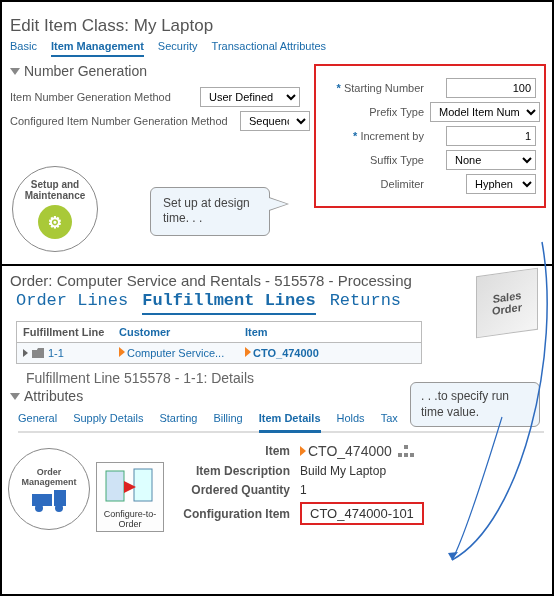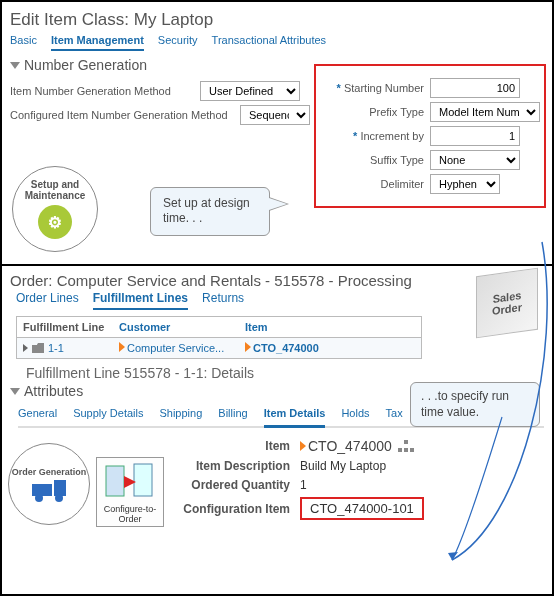--- a/index.html
+++ b/index.html
@@ -12,21 +12,21 @@
     width: 554px;
   }
   .outer {
     border: 2px solid #000;
     width: 554px;
     height: 596px;
     position: relative;
   }
   .panel-top {
     border-bottom: 2px solid #000;
-    padding: 6px 8px 8px 8px;
+    padding: 12px 8px 8px 8px;
     position: relative;
     height: 264px;
   }
   .panel-bottom {
     padding: 4px 8px 8px 8px;
     position: relative;
   }
   .title {
     font-size: 17px;
     color: #555;
@@ -82,21 +82,21 @@
     width: 300px;
   }
   .redbox {
     position: absolute;
     right: 6px;
     top: 62px;
     width: 232px;
     border: 2px solid #d22;
     padding: 8px 8px 8px 4px;
   }
-  .redbox .row { gap:6px;}
+  .redbox .row { justify-content: space-between; gap:6px;}
   .redbox .lbl { flex: 0 0 104px; text-align: right; }
   .redbox .req::before {
     content: "* ";
     color: #1a6baa;
     font-weight: bold;
   }
   .setup-circle {
     position: absolute;
     left: 10px;
     bottom: 12px;
@@ -149,21 +149,21 @@
     border-bottom:7px solid transparent;
     border-left:20px solid #999;
   }
   
   .order-title {
     font-size: 15px;
     color: #555;
     margin: 2px 0 2px 0;
   }
   .subtabs {
-    display:flex; gap:14px; font-size:12px; margin:2px 0 6px 6px;
+    display:flex; gap:14px; font-size:17px; margin:2px 0 6px 6px;font-family:Liberation Mono, monospace;
   }
   .subtabs .tab { color:#1a6baa; }
   .grid {
     border:1px solid #bbb;
     margin: 0 0 6px 6px;
     width: 406px;
   }
   .grid-head {
     display:flex; font-size:11px; font-weight:bold; color:#555;
     border-bottom:1px solid #bbb;
@@ -367,21 +367,21 @@
 
     <div class="detail-title">Fulfillment Line 515578 - 1-1: Details</div>
     <div class="section-h" style="margin-top:2px">
       <span class="tri"></span>
       <span>Attributes</span>
     </div>
 
     <div class="attr-tabs">
       <div class="tab">General</div>
       <div class="tab">Supply Details</div>
-      <div class="tab">Shipping</div>
+      <div class="tab">Starting</div>
       <div class="tab">Billing</div>
       <div class="tab active">Item Details</div>
       <div class="tab">Holds</div>
       <div class="tab">Tax</div>
     </div>
 
     <div class="callout2">. . .to specify run time value.</div>
 
     <div class="details-area">
       <div class="drow">
@@ -398,21 +398,21 @@
         <span class="dlbl">Ordered Quantity</span>
         <span>1</span>
       </div>
       <div class="drow">
         <span class="dlbl">Configuration Item</span>
         <span class="cfg-box">CTO_474000-101</span>
       </div>
     </div>
 
     <div class="order-circle">
-      <span>Order Generation</span>
+      <span>Order Management</span>
       <div class="truck">
         <div class="truck-body"></div>
           <div class="truck-cab"></div>
           <div class="truck-w1"></div>
           <div class="truck-w2"></div>
       </div>
     </div>
 
     <div class="cto-box">
       <svg width="52" height="40">

